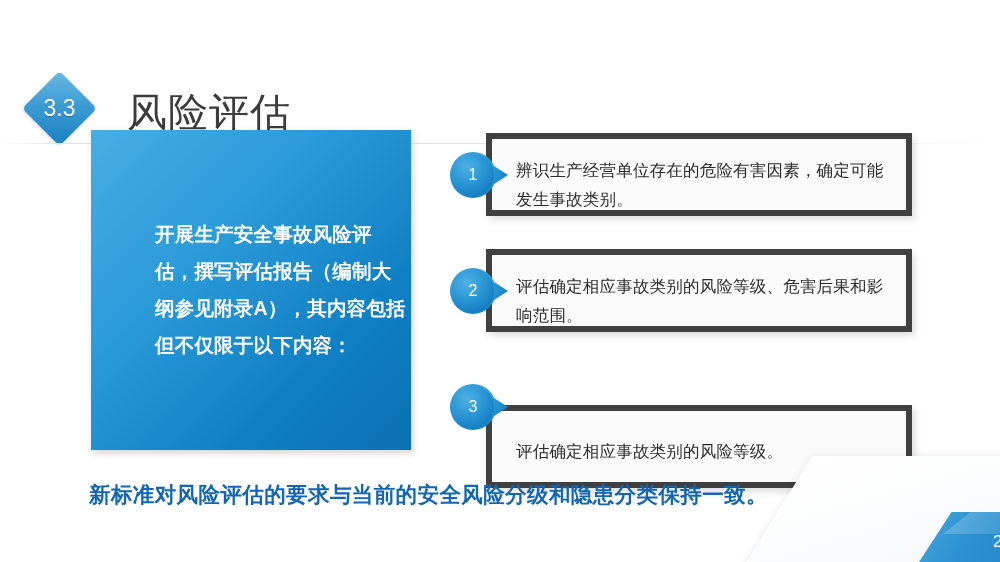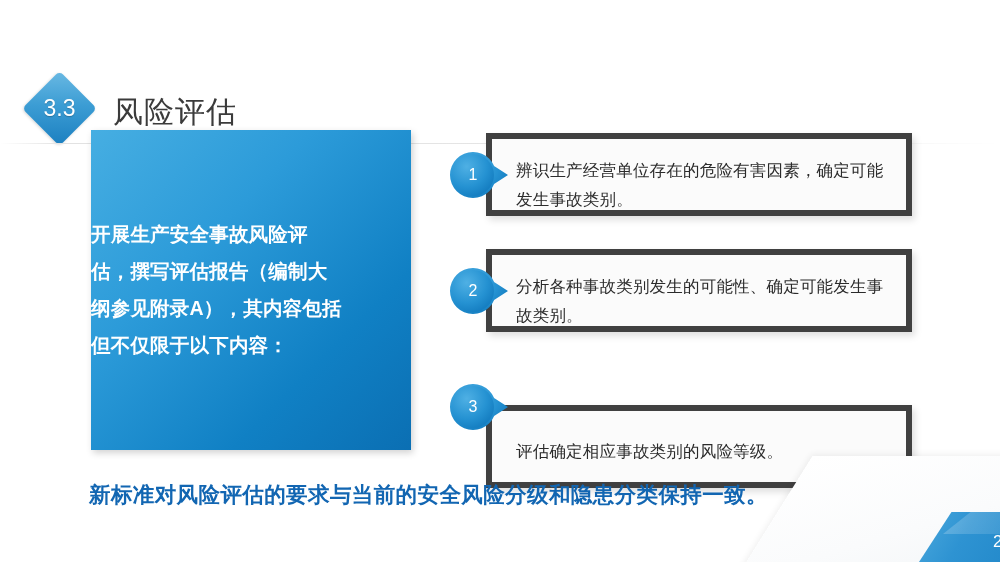--- a/index.html
+++ b/index.html
@@ -48,23 +48,23 @@
     display: flex;
     align-items: center;
     justify-content: center;
     color: #ffffff;
     font-size: 23px;
     letter-spacing: 0px;
     text-shadow: 0 1px 1px rgba(0,0,0,0.22);
   }
   .page-title {
     position: absolute;
-    left: 113px;
+    left: 127px;
     top: 50px;
-    font-size: 30px;
+    font-size: 40px;
     color: #3b3b3b;
     letter-spacing: 1px;
     line-height: 44px;
   }
   .title-rule {
     position: absolute;
     left: 0px;
     top: 103px;
     width: 1000px;
     height: 1px;
@@ -75,21 +75,21 @@
   .blue-panel {
     position: absolute;
     left: 91px;
     top: 130px;
     width: 320px;
     height: 320px;
     background: linear-gradient(135deg, #46aee2 0%, #2c9bd9 35%, #1080c4 72%, #0b6fb3 100%);
     box-shadow: 2px 3px 7px rgba(0,0,0,0.18);
     display: flex;
     align-items: center;
-    justify-content: flex-start;
+    justify-content: flex-end;
   }
   .blue-panel-text {
     color: #ffffff;
     font-size: 19.5px;
     font-weight: bold;
     line-height: 37px;
     text-align: left;
     width: 256px;
     letter-spacing: 0.2px;
   }
@@ -226,21 +226,21 @@
         </defs>
         <path d="M21,0 A21,21 0 1,1 21,46 A21,21 0 1,1 21,0 Z M39,12 L56,23 L39,34 Z" fill="url(#mg1)"></path>
         <circle cx="21" cy="23" r="21" fill="url(#mg1)"></circle>
       </svg>
     </div>
     <div class="marker-num" style="top:19px;">1</div>
   </div>
 
   <div class="callout" style="top:249px; height:83px;">
     <div class="callout-card" style="height:83px;">
-      <div class="callout-text">分析各种事故类别发生的可能性、确定可能发生事故类别。</div>
+      <div class="callout-text">评估确定相应事故类别的风险等级、危害后果和影响范围。</div>
     </div>
     <div class="marker" style="top:19px;">
       <svg viewBox="0 0 56 46" xmlns="http://www.w3.org/2000/svg" aria-hidden="true">
         <defs>
           <radialGradient id="mg2" cx="35%" cy="30%" r="80%">
             <stop offset="0%" stop-color="#4fb0e4"></stop>
             <stop offset="60%" stop-color="#2592d2"></stop>
             <stop offset="100%" stop-color="#1179bd"></stop>
           </radialGradient>
         </defs>

